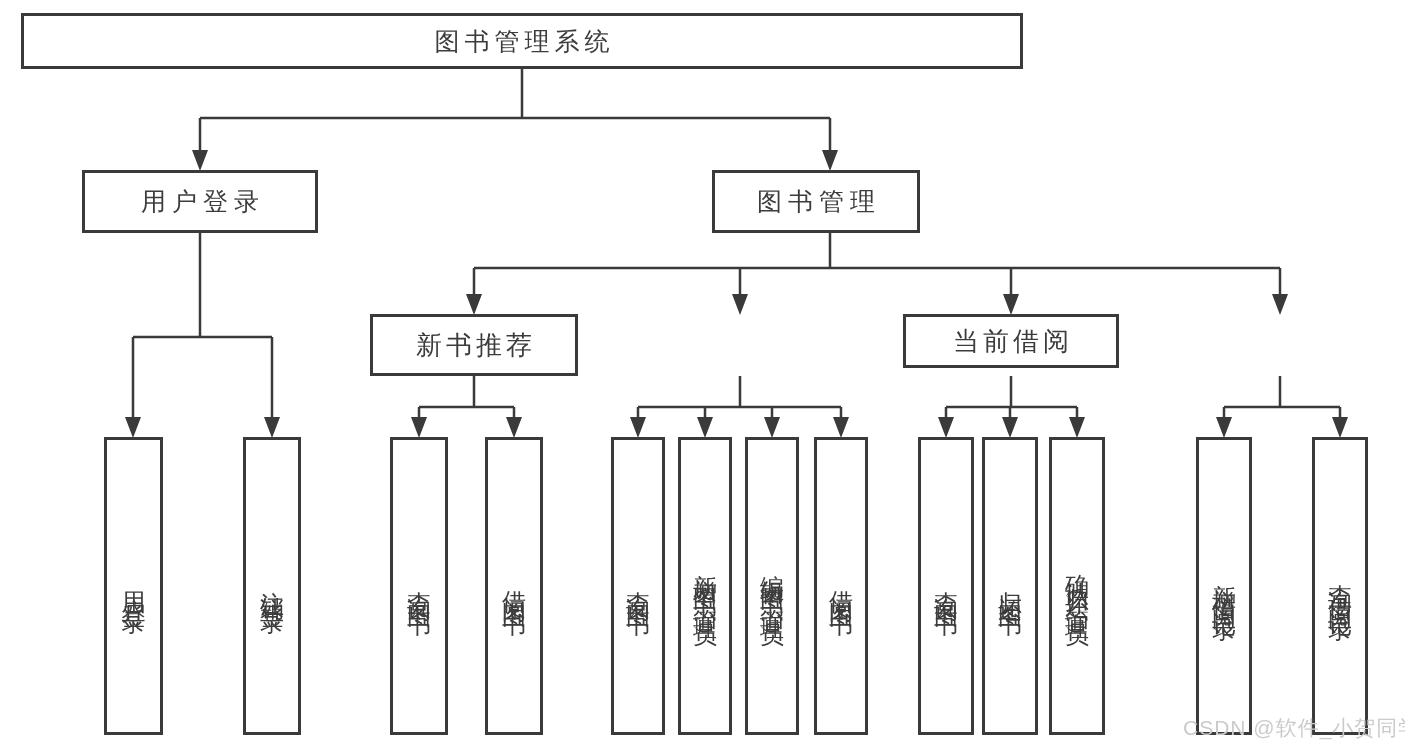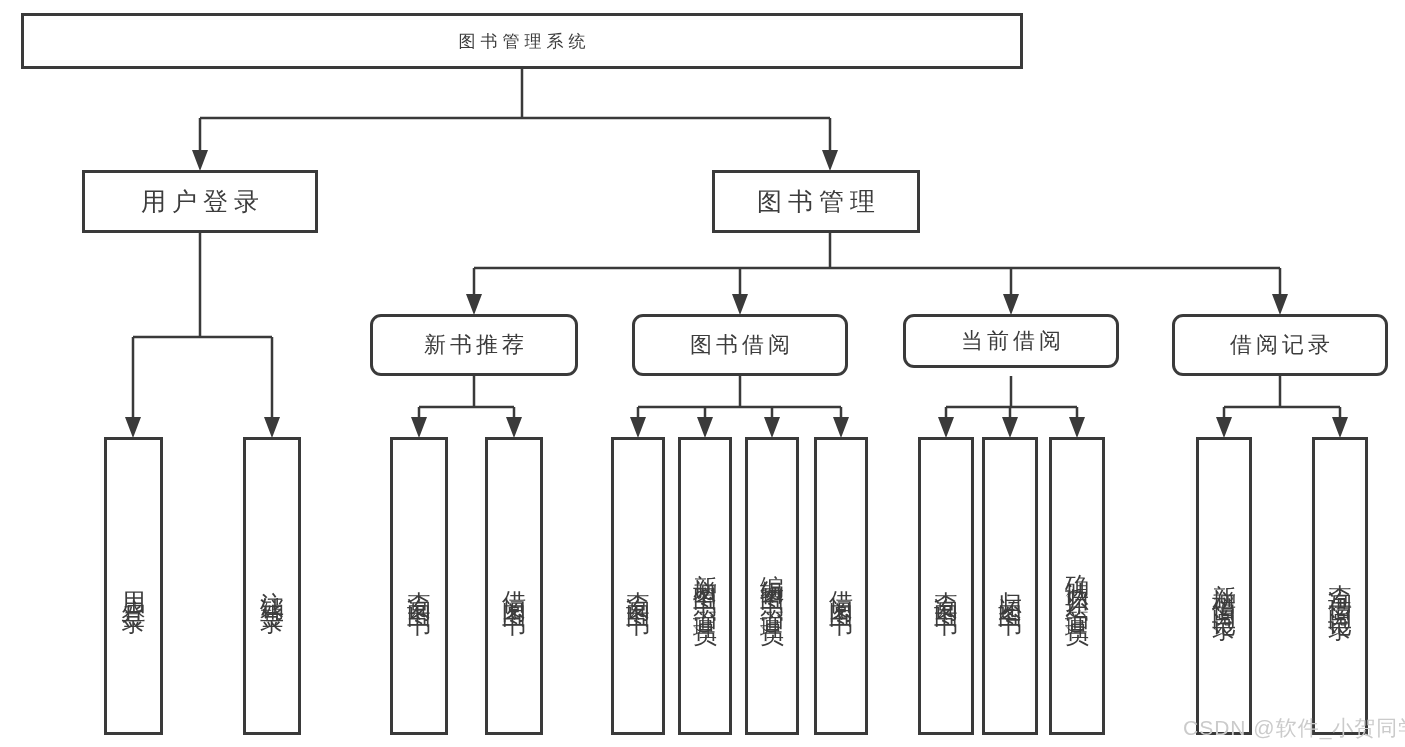--- a/index.html
+++ b/index.html
@@ -6,23 +6,23 @@
   .canvas{
     position:relative;width:1405px;height:747px;background:#ffffff;
     font-family:"Liberation Sans","DejaVu Sans",sans-serif;overflow:hidden;
   }
   svg.wires{position:absolute;left:0;top:0;z-index:0;}
   .hnode{
     position:absolute;z-index:1;box-sizing:border-box;background:#ffffff;
     border:3px solid #3a3a3a;display:flex;align-items:center;justify-content:center;
     color:#3c3c3c;white-space:nowrap;
   }
-  .hnode.root{font-size:17px;letter-spacing:5px;text-indent:5px;}
+  .hnode.root{font-size:25px;letter-spacing:5px;text-indent:5px;}
   .hnode.l1{font-size:25px;letter-spacing:6px;text-indent:6px;}
-  .hnode.l2{font-size:22px;letter-spacing:4px;text-indent:4px;border-radius:11px;}
+  .hnode.l2{font-size:26px;letter-spacing:4px;text-indent:4px;}
   .vnode{
     position:absolute;top:437px;height:298px;z-index:1;box-sizing:border-box;
     background:#ffffff;border:3px solid #3a3a3a;
     display:flex;align-items:center;justify-content:center;
   }
   .vnode span{
     writing-mode:vertical-rl;text-orientation:mixed;
     font-size:24px;letter-spacing:7px;line-height:1;
     color:#3c3c3c;white-space:nowrap;
   }
@@ -59,23 +59,21 @@
       M1069 417 L1085 417 L1077 438 Z M1216 417 L1232 417 L1224 438 Z
       M1332 417 L1348 417 L1340 438 Z"></path>
   </svg>
 
   <div class="hnode root" style="left:21px;top:13px;width:1002px;height:56px">图书管理系统</div>
 
   <div class="hnode l1" style="left:82px;top:170px;width:236px;height:63px">用户登录</div>
   <div class="hnode l1" style="left:712px;top:170px;width:208px;height:63px">图书管理</div>
 
   <div class="hnode l2" style="left:370px;top:314px;width:208px;height:62px">新书推荐</div>
-  <div class="hnode l2" style="left:632px;top:314px;width:216px;height:62px">图书借阅</div>
   <div class="hnode l2" style="left:903px;top:314px;width:216px;height:54px">当前借阅</div>
-  <div class="hnode l2" style="left:1172px;top:314px;width:216px;height:62px">借阅记录</div>
 
   <div class="vnode" style="left:104px;width:59px">
     <span>用户登录</span>
   </div>
   <div class="vnode" style="left:243px;width:58px">
     <span>注销登录</span>
   </div>
 
   <div class="vnode" style="left:390px;width:58px">
     <span>查询图书</span>

